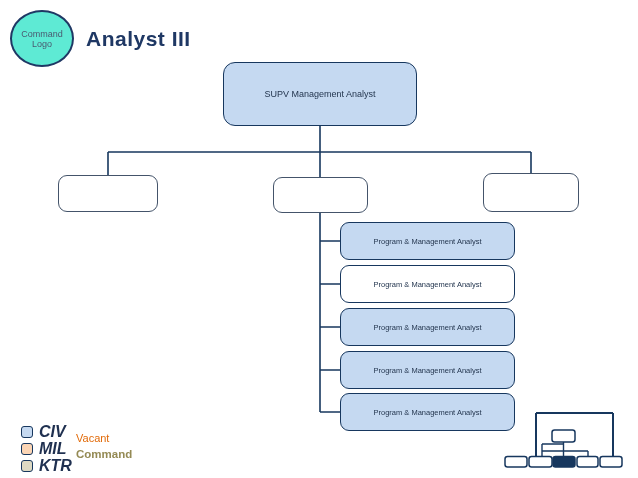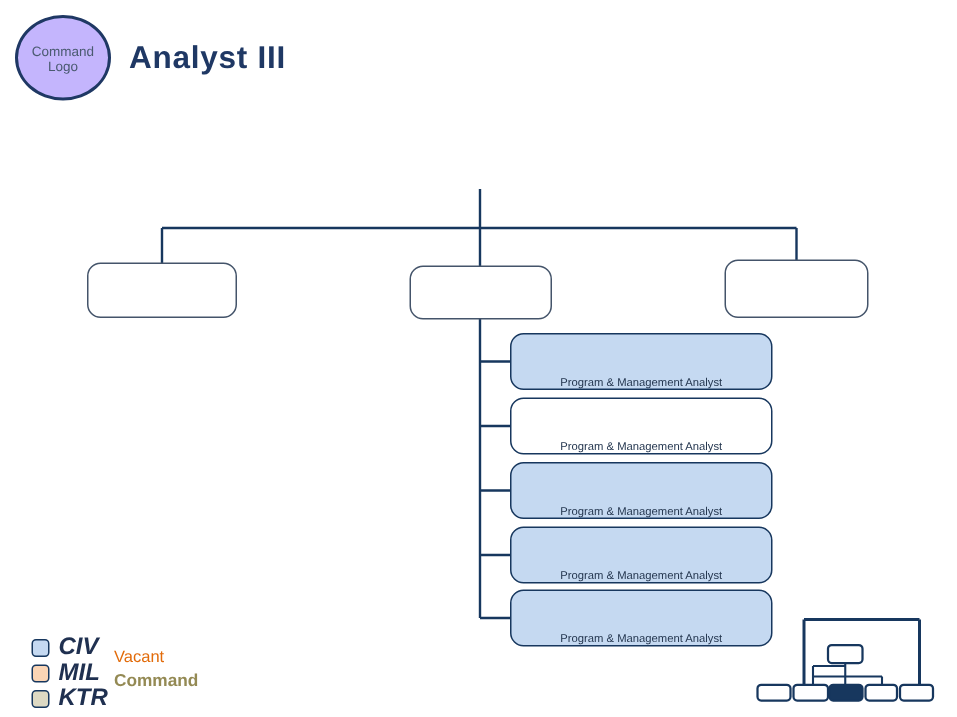--- a/index.html
+++ b/index.html
@@ -6,38 +6,38 @@
   .page{
     position:relative;width:638px;height:478px;background:#ffffff;overflow:hidden;
     font-family:"Liberation Sans", sans-serif;
   }
   .connectors{position:absolute;left:0;top:0;z-index:0;}
   .logo{
     position:absolute;left:10px;top:10px;width:64px;height:57px;
     border:2px solid #1F3864;border-radius:50%;
     display:flex;align-items:center;justify-content:center;text-align:center;
     font-size:9px;line-height:10px;color:#4a5a70;box-sizing:border-box;
-    background:#c4b5fd;z-index:2;
+    background:#5eead4;z-index:2;
   }
   .title{
     position:absolute;left:86px;top:27px;
     font-size:21px;font-weight:bold;color:#1F3864;letter-spacing:0.5px;z-index:2;
   }
   .node{
     position:absolute;box-sizing:border-box;z-index:1;
     display:flex;align-items:center;justify-content:center;text-align:center;
     color:#24364f;background:#C5D9F1;border:1.5px solid #17375E;
   }
   .node.empty{background:#ffffff;border:1.3px solid #44546A;}
   .node.white{background:#ffffff;}
   .root-node{left:223px;top:62px;width:194px;height:64px;border-radius:12px;font-size:9px;}
   .l2-left{left:58px;top:175px;width:100px;height:37px;border-radius:9px;}
   .l2-mid{left:273px;top:177px;width:95px;height:36px;border-radius:9px;}
   .l2-right{left:483px;top:173px;width:96px;height:39px;border-radius:9px;}
-  .stack-node{left:340px;width:175px;height:38px;border-radius:9px;font-size:7.5px;align-items:flex-end;}
+  .stack-node{left:340px;width:175px;height:38px;border-radius:9px;font-size:7.5px;}
   .s0{top:222px;}.s1{top:265px;}.s2{top:308px;}.s3{top:351px;}.s4{top:393px;}
   .legend{position:absolute;left:21px;top:424px;z-index:2;}
   .legend-row{display:flex;align-items:center;height:16px;margin-bottom:1px;}
   .swatch{
     width:10px;height:10px;border:1.5px solid #17375E;border-radius:3px;
     margin-right:6px;box-sizing:content-box;
   }
   .sw-civ{background:#C5D9F1;}
   .sw-mil{background:#FBD5B5;}
   .sw-ktr{background:#DDD9C3;}
@@ -61,20 +61,23 @@
   <svg class="connectors" width="638" height="478" viewBox="0 0 638 478">
     <path d="M320,126 V152 M108,152 H531 M108,152 V176 M320,152 V178 M531,152 V174" stroke="#17375E" stroke-width="1.6" fill="none"></path>
     <path d="M320,212 V412 M320,241 H341 M320,284 H341 M320,327 H341 M320,370 H341 M320,412 H341" stroke="#17375E" stroke-width="1.6" fill="none"></path>
   </svg>
 
   <div class="logo">
     <span>Command Logo</span>
   </div>
   <div class="title">Analyst III</div>
 
+  <div class="node root-node">
+    <span>SUPV Management Analyst</span>
+  </div>
 
   <div class="node empty l2-left">
     <span></span>
   </div>
   <div class="node empty l2-mid">
     <span></span>
   </div>
   <div class="node empty l2-right">
     <span></span>
   </div>

